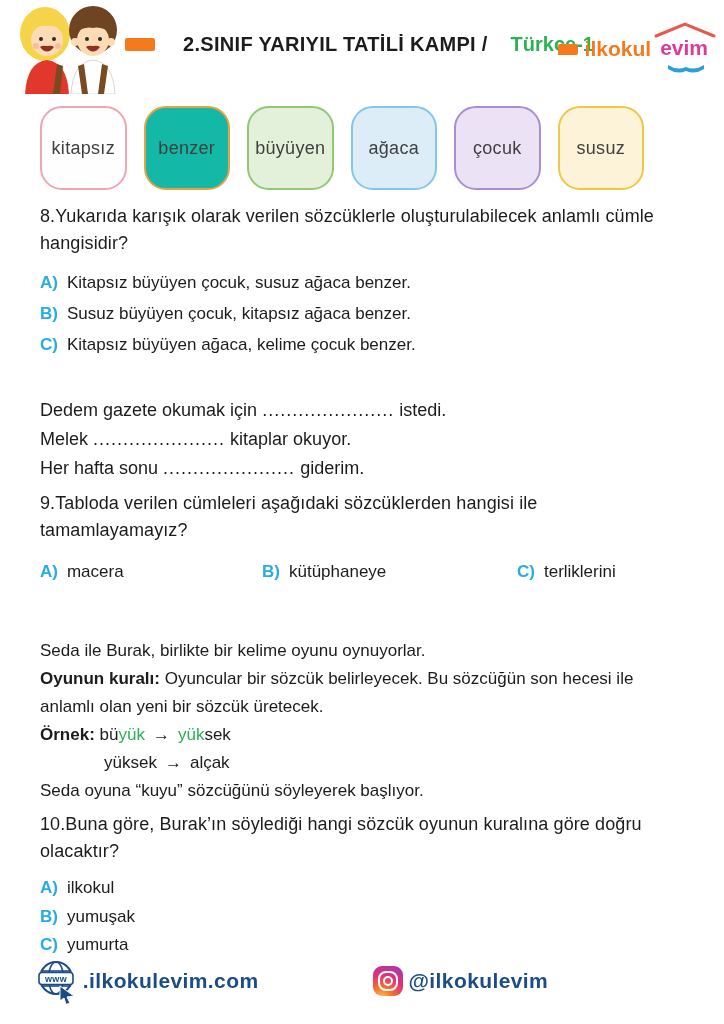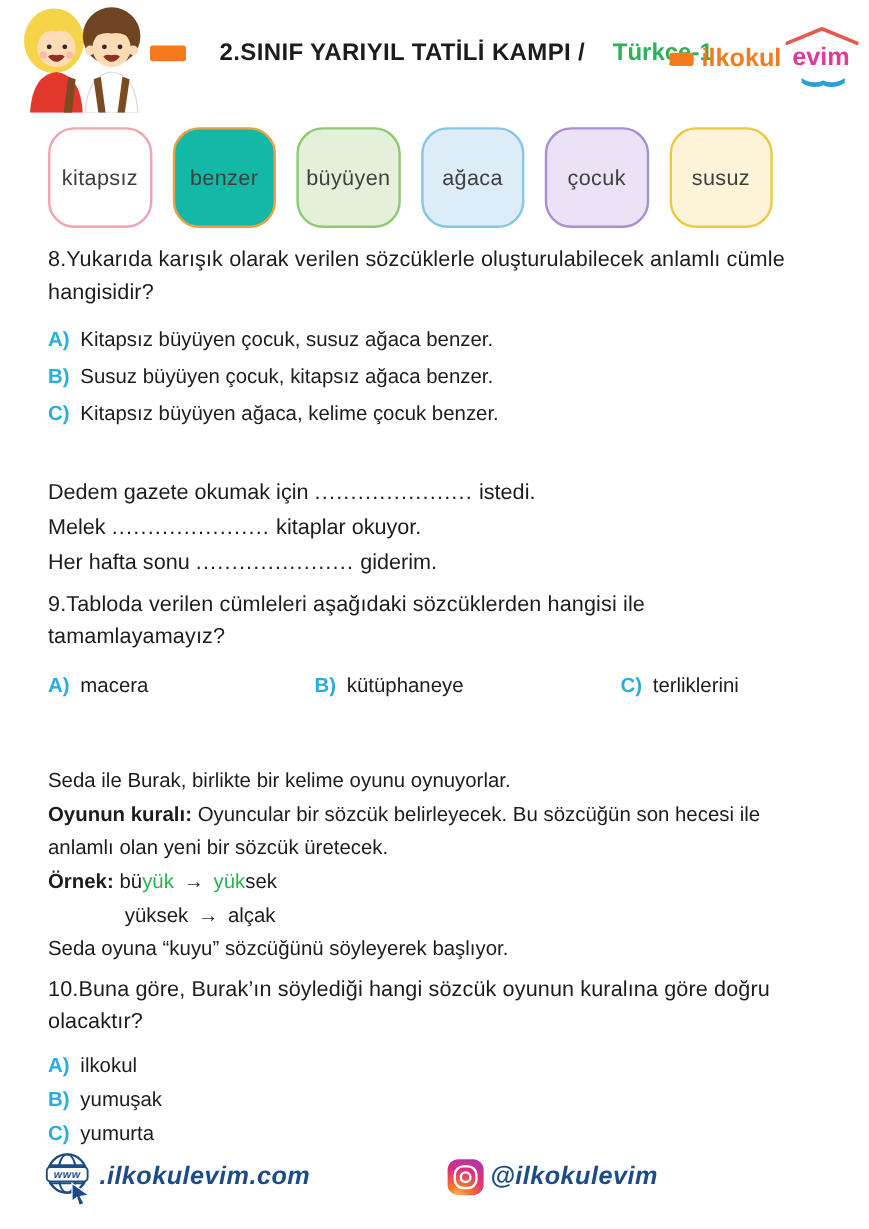--- a/index.html
+++ b/index.html
@@ -64,21 +64,20 @@
   .example-line2 { padding-left:64px; }
   .q10 { margin-top:6px; }
   .q10-opts { margin-top:9px; }
   .q10-opts .opt-line { line-height:28.5px; }
 
   
   .footer {
     position:absolute; left:0; bottom:20px; width:584px;
     display:flex; justify-content:center; gap:115px; align-items:center;
     color:#1b4c86;
-    font-style:italic;
   }
   .footer-item { display:flex; align-items:center; gap:5px; font-size:21px; font-weight:bold; letter-spacing:.4px; }
   .insta-icon {
     width:30px; height:30px; border-radius:9px; position:relative; flex:0 0 auto;
     background:radial-gradient(circle at 28% 110%, #fdc468 0%, #f7762a 28%, #df2f7b 62%, #a238b5 95%);
   }
   .insta-icon::before {
     content:""; position:absolute; inset:5px; border:2px solid #fff; border-radius:8px;
   }
   .insta-icon::after {

